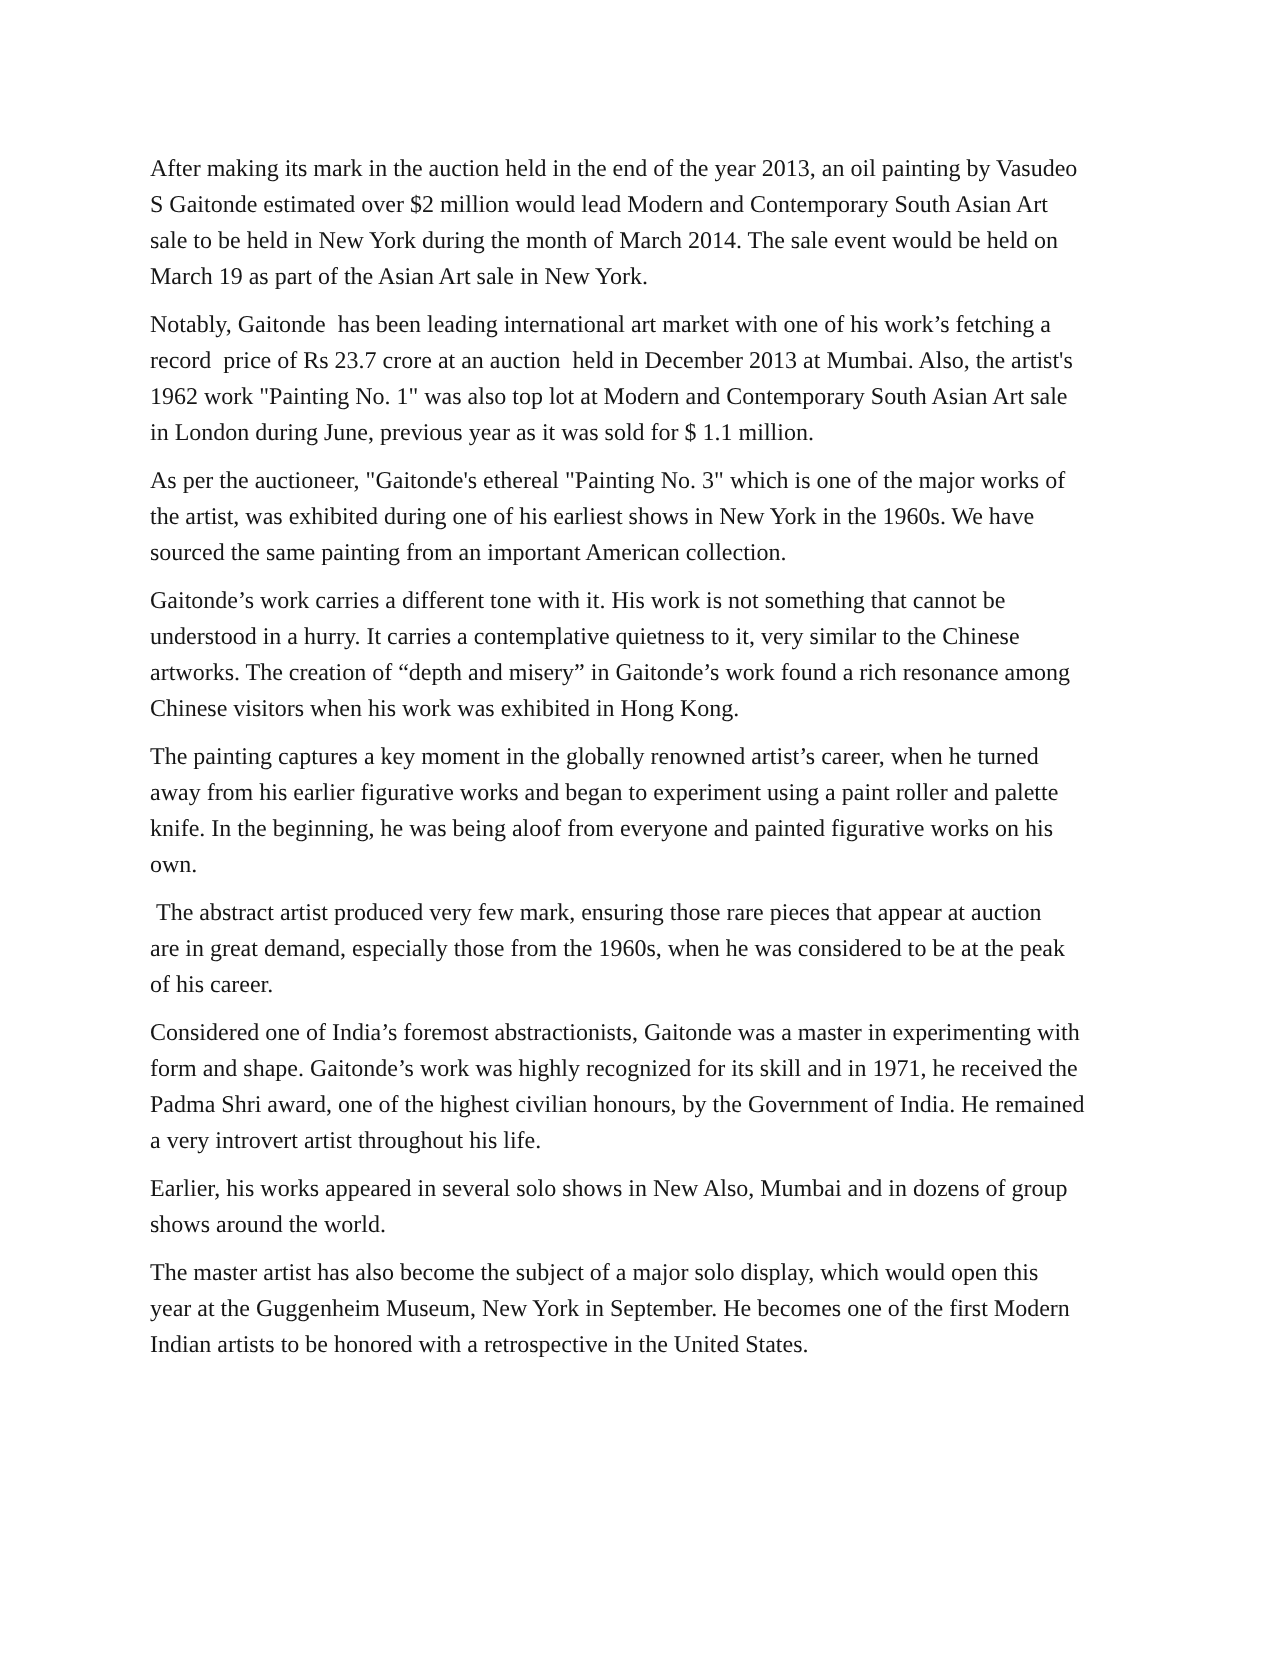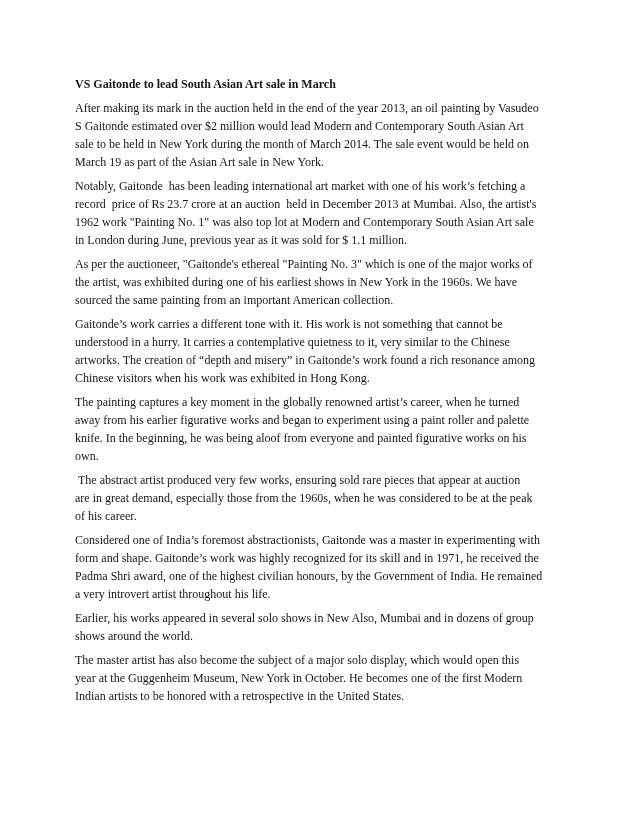--- a/index.html
+++ b/index.html
@@ -32,45 +32,44 @@
   }
   .para {
     margin: 0 0 6px 0;
     white-space: pre-wrap;
   }
 </style>
 </head>
 <body style="background: rgb(255, 255, 255);">
 
 <div class="page" style="color: rgb(22, 22, 22);">
-  <h1 class="article-title">VS Gaitonde to lead South Asian Art sale in March</h1>
   <p class="para">After making its mark in the auction held in the end of the year 2013, an oil painting by Vasudeo
 S Gaitonde estimated over $2 million would lead Modern and Contemporary South Asian Art
 sale to be held in New York during the month of March 2014. The sale event would be held on
 March 19 as part of the Asian Art sale in New York.</p>
   <p class="para">Notably, Gaitonde  has been leading international art market with one of his work’s fetching a
 record  price of Rs 23.7 crore at an auction  held in December 2013 at Mumbai. Also, the artist's
 1962 work "Painting No. 1" was also top lot at Modern and Contemporary South Asian Art sale
 in London during June, previous year as it was sold for $ 1.1 million.</p>
   <p class="para">As per the auctioneer, "Gaitonde's ethereal "Painting No. 3" which is one of the major works of
 the artist, was exhibited during one of his earliest shows in New York in the 1960s. We have
 sourced the same painting from an important American collection.</p>
   <p class="para">Gaitonde’s work carries a different tone with it. His work is not something that cannot be
 understood in a hurry. It carries a contemplative quietness to it, very similar to the Chinese
 artworks. The creation of “depth and misery” in Gaitonde’s work found a rich resonance among
 Chinese visitors when his work was exhibited in Hong Kong.</p>
   <p class="para">The painting captures a key moment in the globally renowned artist’s career, when he turned
 away from his earlier figurative works and began to experiment using a paint roller and palette
 knife. In the beginning, he was being aloof from everyone and painted figurative works on his
 own.</p>
-  <p class="para"> The abstract artist produced very few works, ensuring sold rare pieces that appear at auction
+  <p class="para"> The abstract artist produced very few mark, ensuring those rare pieces that appear at auction
 are in great demand, especially those from the 1960s, when he was considered to be at the peak
 of his career.</p>
   <p class="para">Considered one of India’s foremost abstractionists, Gaitonde was a master in experimenting with
 form and shape. Gaitonde’s work was highly recognized for its skill and in 1971, he received the
 Padma Shri award, one of the highest civilian honours, by the Government of India. He remained
 a very introvert artist throughout his life.</p>
   <p class="para">Earlier, his works appeared in several solo shows in New Also, Mumbai and in dozens of group
 shows around the world.</p>
   <p class="para">The master artist has also become the subject of a major solo display, which would open this
-year at the Guggenheim Museum, New York in October. He becomes one of the first Modern
+year at the Guggenheim Museum, New York in September. He becomes one of the first Modern
 Indian artists to be honored with a retrospective in the United States.</p>
 </div>
 
 </body></html>

